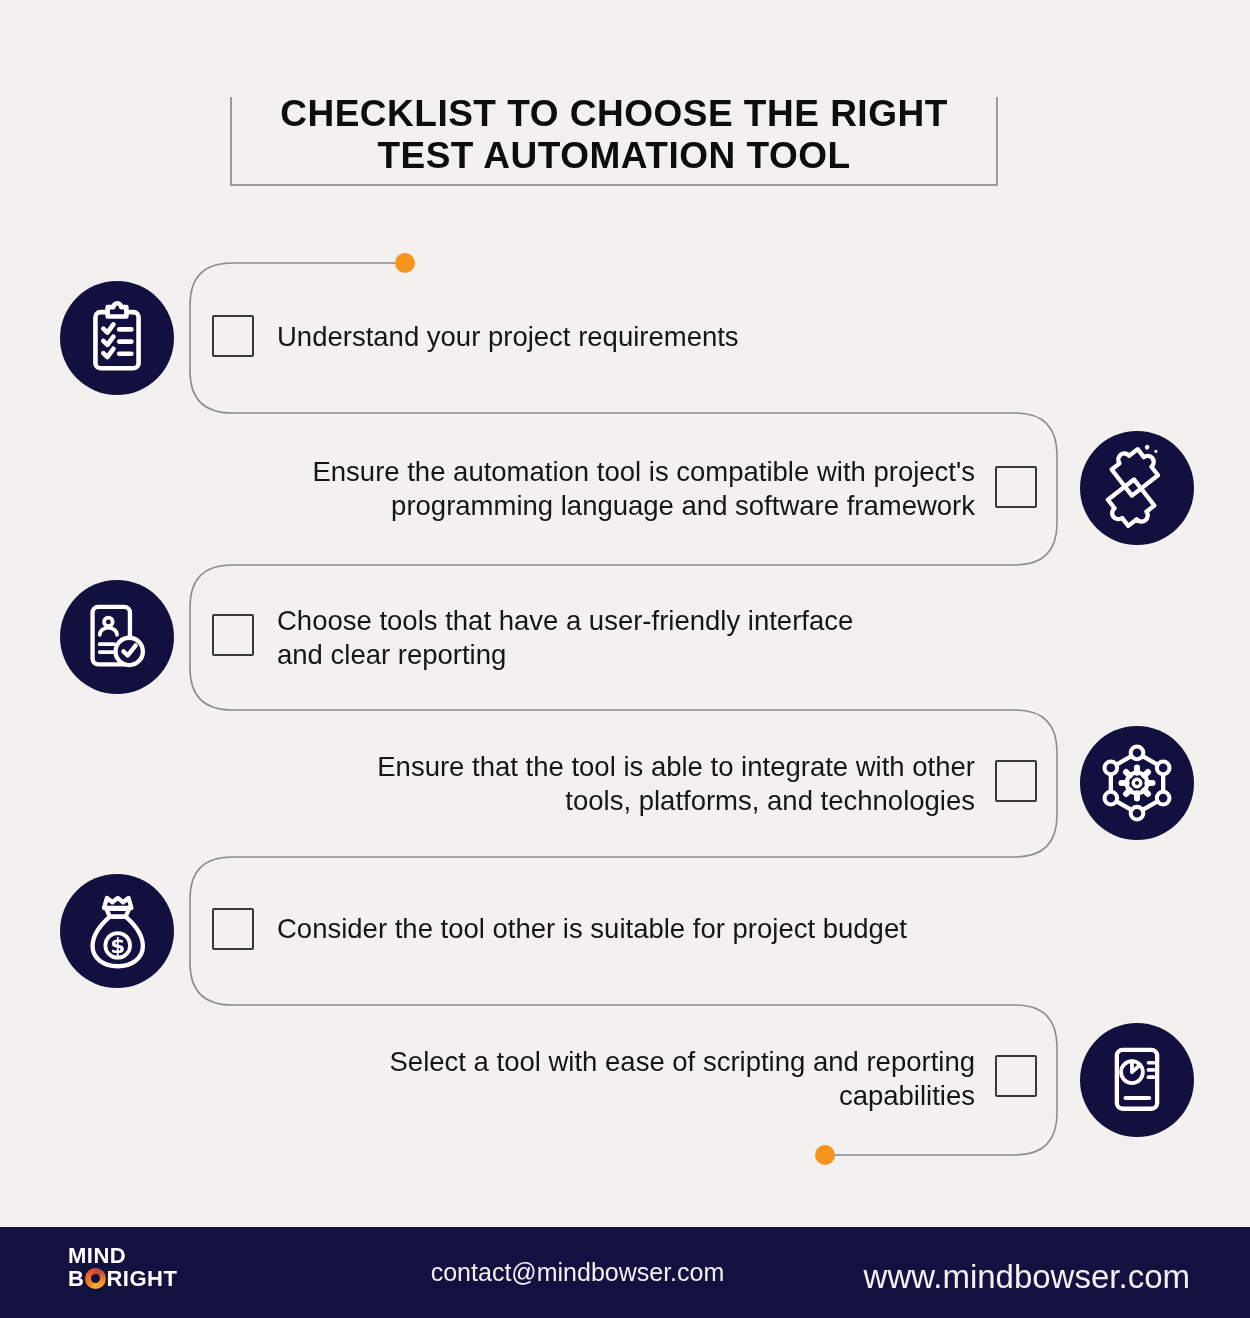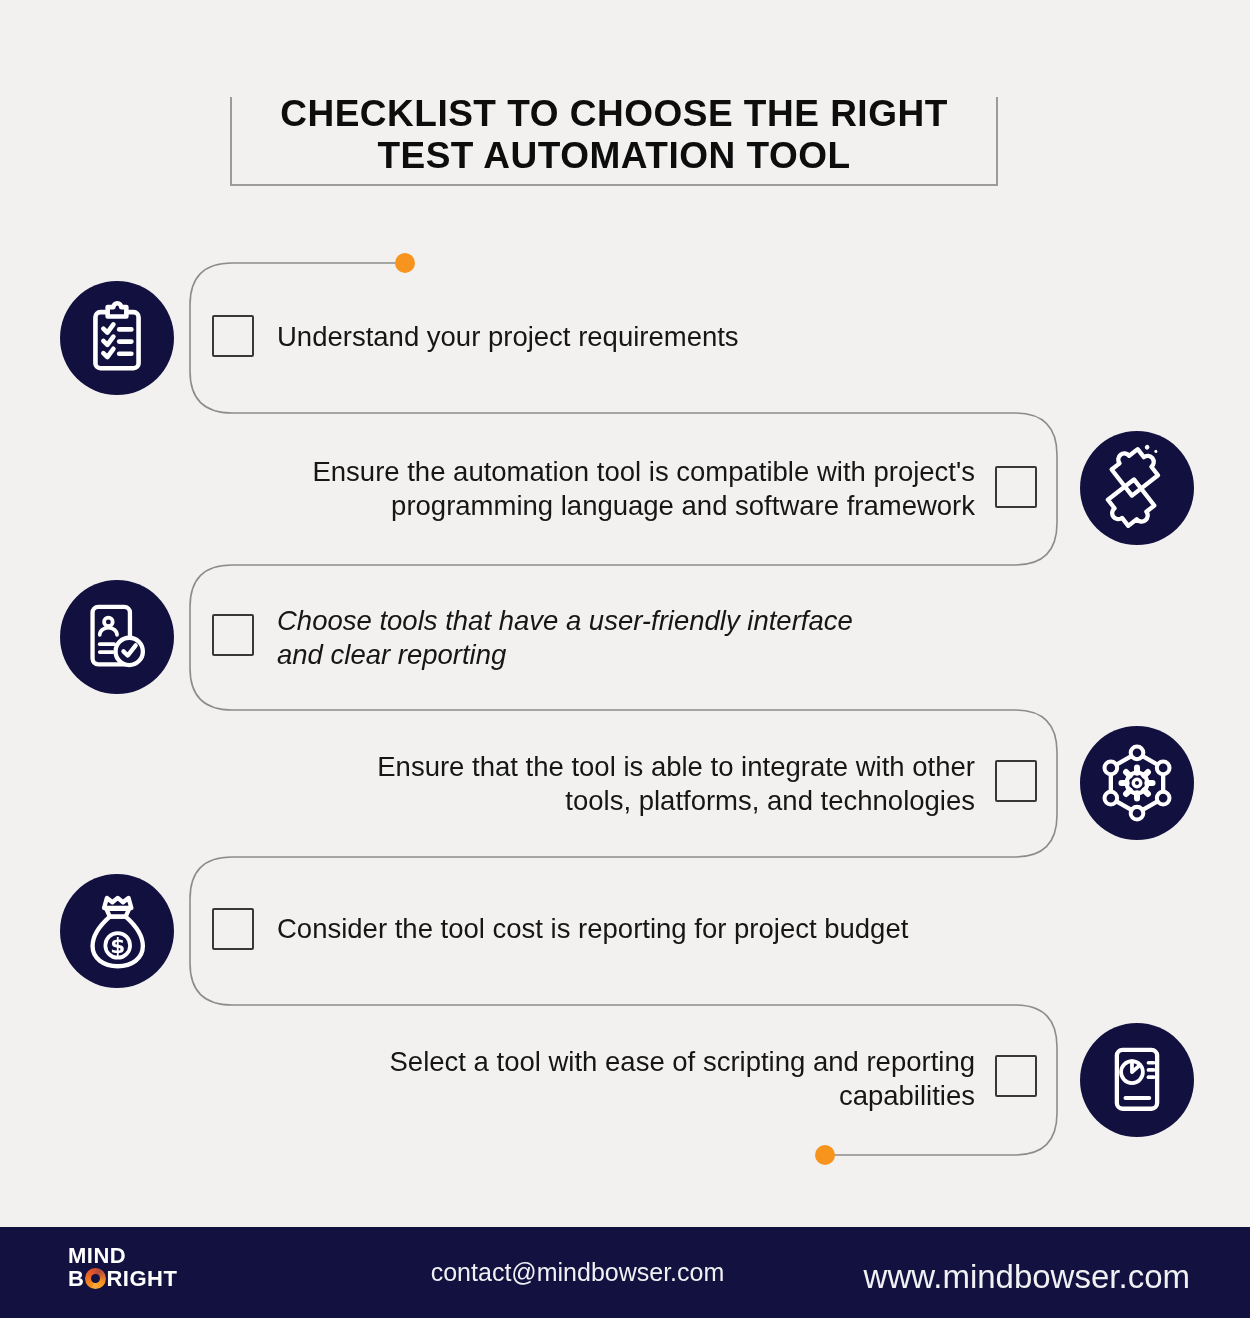--- a/index.html
+++ b/index.html
@@ -102,21 +102,21 @@
       <rect x="15" y="11" width="26" height="40" rx="4"></rect>
       <circle cx="26" cy="21.5" r="3" stroke-width="2.6"></circle>
       <path d="M20 30.5 a6 5 0 0 1 12 0" stroke-width="2.6"></path>
       <line x1="20" y1="37" x2="30" y2="37" stroke-width="2.6"></line>
       <line x1="20" y1="42.5" x2="29" y2="42.5" stroke-width="2.6"></line>
       <circle cx="40.5" cy="42" r="9.5" fill="#12103e"></circle>
       <polyline points="36.5,42 39.4,44.9 45,37.8"></polyline>
     </svg>
   </div>
   <div class="cbx" style="left:212px;top:614px;"></div>
-  <div class="item-text" style="left:277px;top:604px;font-style:italic;">
+  <div class="item-text" style="left:277px;top:604px;">
       <div>Choose tools that have a user-friendly interface</div>
       <div>and clear reporting</div>
     </div>
 
   <div class="item-text t-right" style="right:275px;top:750px;width:760px;">
       <div>Ensure that the tool is able to integrate with other</div>
       <div>tools, platforms, and technologies</div>
     </div>
   <div class="cbx" style="left:995px;top:760px;"></div>
   <div class="badge" style="left:1080px;top:726px;">
@@ -149,21 +149,21 @@
     <svg viewBox="0 0 64 64" fill="none" stroke="#fff" stroke-width="3" stroke-linecap="round" stroke-linejoin="round">
       <path d="M23 16 L25 9 L28.8 12 L32.5 9 L36.2 12 L40 9 L42 16 Z"></path>
       <path d="M24.5 16.5 H40.5 L38 22 H27 Z"></path>
       <path d="M27 22 C19 29 15 35 15 42.5 C15 51 22.5 56.5 32.5 56.5 C42.5 56.5 50 51 50 42.5 C50 35 46 29 38 22 Z"></path>
       <circle cx="32.5" cy="42" r="8.6" stroke-width="2.6"></circle>
       <text x="32.5" y="47.5" text-anchor="middle" font-size="15" font-weight="bold" font-family="'DejaVu Sans',sans-serif" fill="#fff" stroke="none">$</text>
     </svg>
   </div>
   <div class="cbx" style="left:212px;top:908px;"></div>
   <div class="item-text" style="left:277px;top:912px;">
-      <div>Consider the tool cost is reporting for project budget</div>
+      <div>Consider the tool other is suitable for project budget</div>
     </div>
 
   <div class="item-text t-right" style="right:275px;top:1045px;width:760px;">
       <div>Select a tool with ease of scripting and reporting</div>
       <div>capabilities</div>
     </div>
   <div class="cbx" style="left:995px;top:1055px;"></div>
   <div class="badge" style="left:1080px;top:1023px;">
     <svg viewBox="0 0 64 64" fill="none" stroke="#fff" stroke-width="3" stroke-linecap="round" stroke-linejoin="round">
       <rect x="18" y="11" width="28" height="41" rx="4"></rect>

